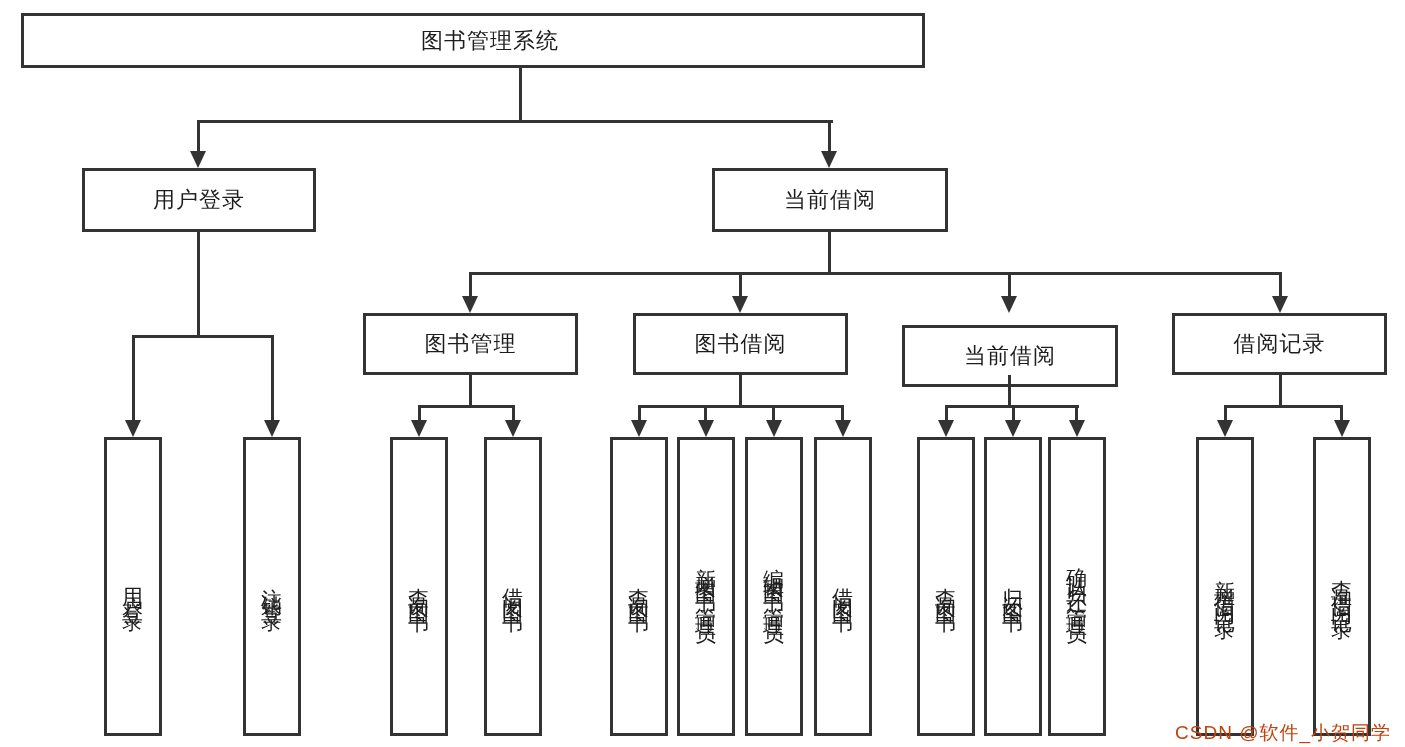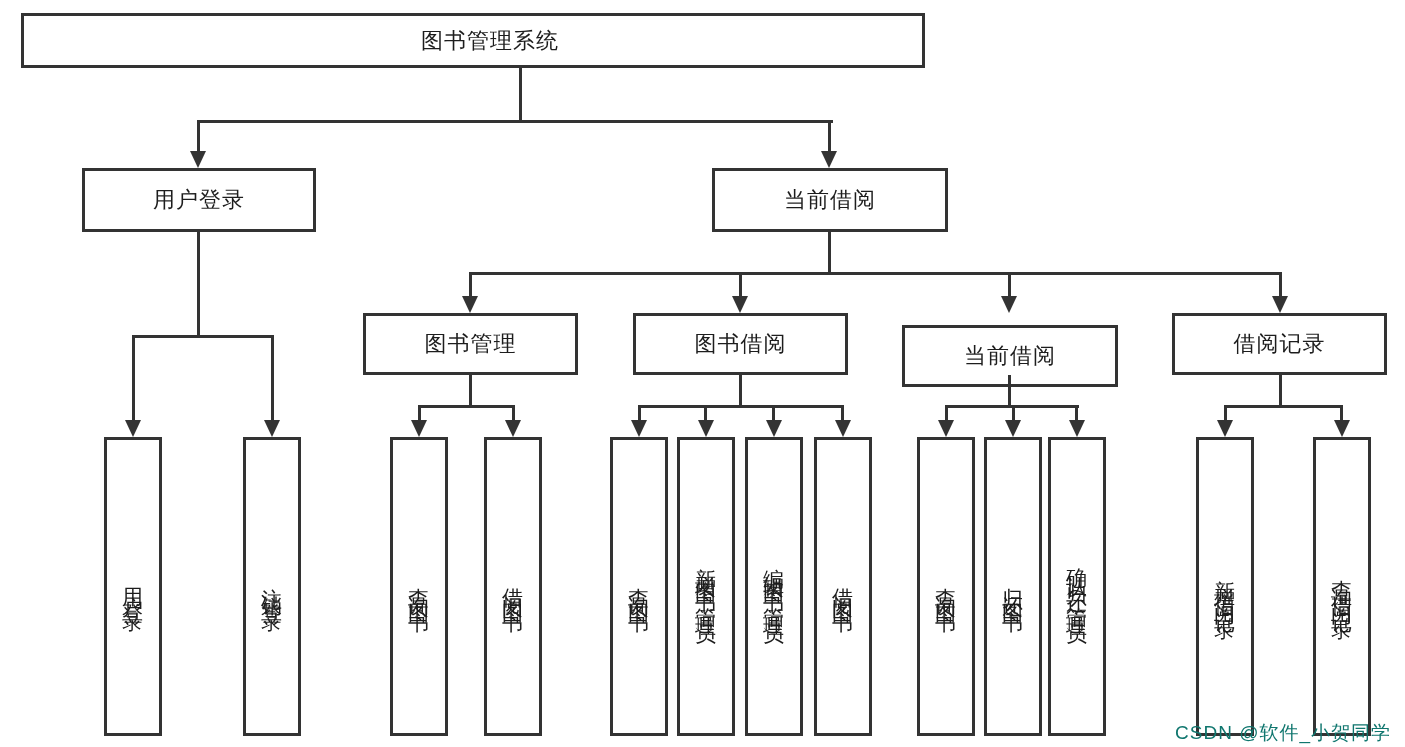--- a/index.html
+++ b/index.html
@@ -21,21 +21,21 @@
     white-space:nowrap; color:#1d1d1d;
   }
   .line { position:absolute; background:#333333; }
   .arrowhead {
     position:absolute; width:0; height:0;
     border-left:8px solid transparent; border-right:8px solid transparent;
     border-top:17px solid #333333;
   }
   .watermark {
     position:absolute; right:14px; bottom:1px;
-    font-size:19px; color:#0f766e; letter-spacing:1px;
+    font-size:19px; color:#c2410c; letter-spacing:1px;
     z-index:6; white-space:nowrap;
   }
 </style>
 </head>
 <body>
 
 <div class="canvas">
 
   <div class="node" style="left:21px; top:13px; width:904px; height:55px;padding-left:34px;">
     <span class="hlabel">图书管理系统</span>

